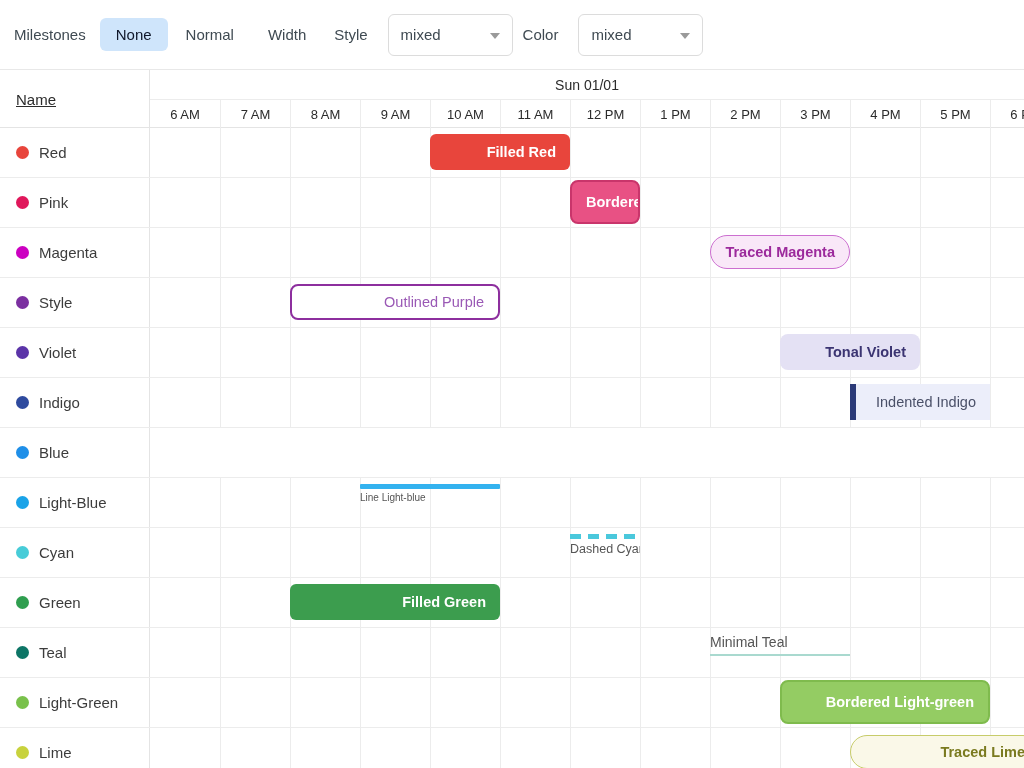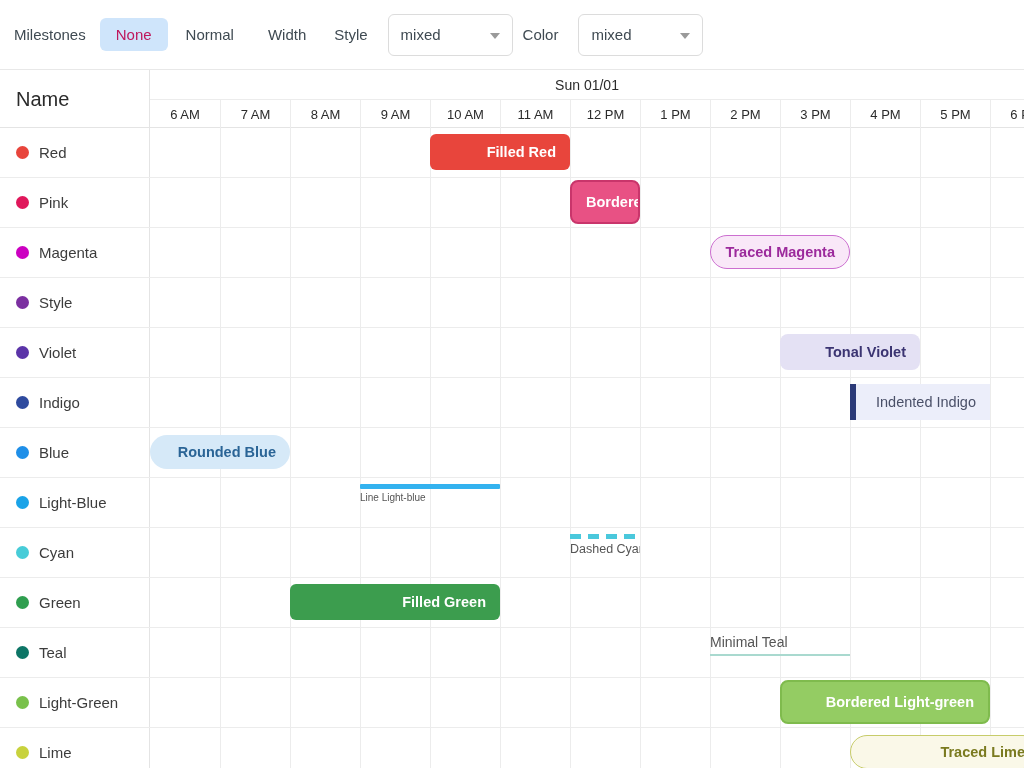--- a/index.html
+++ b/index.html
@@ -23,21 +23,21 @@
   .tb-label{
     font-size:15px;color:#3f4a52;padding:0 14px 0 0;white-space:nowrap;
   }
   .tb-label.sp{padding-left:10px;}
   .seg-btn{
     font-size:15px;color:#3f4a52;
     background:transparent;border:none;border-radius:6px;
     padding:8px 16px;margin-right:2px;cursor:pointer;white-space:nowrap;
     font-family:"Liberation Sans", sans-serif;
   }
-  .seg-btn.active{background:#cfe5fb;color:#be185d;}
+  .seg-btn.active{background:#cfe5fb;color:#0f172a;}
   .select{
     position:relative;display:inline-flex;align-items:center;
     box-sizing:border-box;
     height:42px;width:125px;
     border:1px solid #dcdcdc;border-radius:6px;background:#fff;
     padding:0 12px;margin-left:6px;cursor:pointer;
   }
   .select .val{font-size:15px;color:#3f4a52;}
   .caret{
     position:absolute;right:12px;top:50%;margin-top:-2px;
@@ -47,21 +47,21 @@
 
   
   .head{
     position:relative;height:58px;width:1024px;box-sizing:border-box;
     border-bottom:1px solid #e4e4e4;background:#fff;
   }
   .name-head{
     position:absolute;left:0;top:0;width:150px;height:58px;box-sizing:border-box;
     border-right:1px solid #e4e4e4;
     display:flex;align-items:center;padding-left:16px;
-    font-size:20px;color:#2b2b2b;
+    font-size:15px;color:#2b2b2b;text-decoration:underline;
   }
   .date-row{
     position:absolute;left:150px;top:0;right:0;height:30px;
     display:flex;align-items:center;justify-content:center;
     font-size:14px;color:#2b2b2b;
     border-bottom:1px solid #ececec;box-sizing:border-box;
   }
   .hours{
     position:absolute;left:150px;top:30px;right:0;height:28px;display:flex;
   }
@@ -238,20 +238,23 @@
           <div class="gl" style="left: 210px;"></div>
           <div class="gl" style="left: 280px;"></div>
           <div class="gl" style="left: 350px;"></div>
           <div class="gl" style="left: 420px;"></div>
           <div class="gl" style="left: 490px;"></div>
           <div class="gl" style="left: 560px;"></div>
           <div class="gl" style="left: 630px;"></div>
           <div class="gl" style="left: 700px;"></div>
           <div class="gl" style="left: 770px;"></div>
           <div class="gl" style="left: 840px;"></div>
+          <div class="bar v-outlined" style="left: 140px; width: 210px; background: rgb(255, 255, 255); color: rgb(154, 89, 181); border-color: rgb(141, 47, 158);">
+            <span class="txt">Outlined Purple</span>
+          </div>
         </div>
       </div>
       <div class="row">
         <div class="row-name">
           <span class="dot" style="background: rgb(91, 52, 168);"></span>
           <span>Violet</span>
         </div>
         <div class="lane">
           <div class="gl" style="left: 70px;"></div>
           <div class="gl" style="left: 140px;"></div>
@@ -290,37 +293,20 @@
           <div class="gl" style="left: 840px;"></div>
           <div class="bar v-indented" style="left: 700px; width: 140px; background: rgb(236, 238, 250); color: rgb(74, 80, 104); border-left-color: rgb(43, 58, 120);">
             <span class="txt">Indented Indigo</span>
           </div>
         </div>
       </div>
       <div class="row">
         <div class="row-name">
           <span class="dot" style="background: rgb(31, 143, 232);"></span>
           <span>Blue</span>
-        </div>
-        <div class="lane">
-          <div class="gl" style="left: 70px;"></div>
-          <div class="gl" style="left: 140px;"></div>
-          <div class="gl" style="left: 210px;"></div>
-          <div class="gl" style="left: 280px;"></div>
-          <div class="gl" style="left: 350px;"></div>
-          <div class="gl" style="left: 420px;"></div>
-          <div class="gl" style="left: 490px;"></div>
-          <div class="gl" style="left: 560px;"></div>
-          <div class="gl" style="left: 630px;"></div>
-          <div class="gl" style="left: 700px;"></div>
-          <div class="gl" style="left: 770px;"></div>
-          <div class="gl" style="left: 840px;"></div>
-          <div class="bar v-rounded" style="left: 0px; width: 140px; background: rgb(214, 233, 248); color: rgb(42, 100, 150);">
-            <span class="txt">Rounded Blue</span>
-          </div>
         </div>
       </div>
       <div class="row">
         <div class="row-name">
           <span class="dot" style="background: rgb(26, 163, 232);"></span>
           <span>Light-Blue</span>
         </div>
         <div class="lane">
           <div class="gl" style="left: 70px;"></div>
           <div class="gl" style="left: 140px;"></div>

